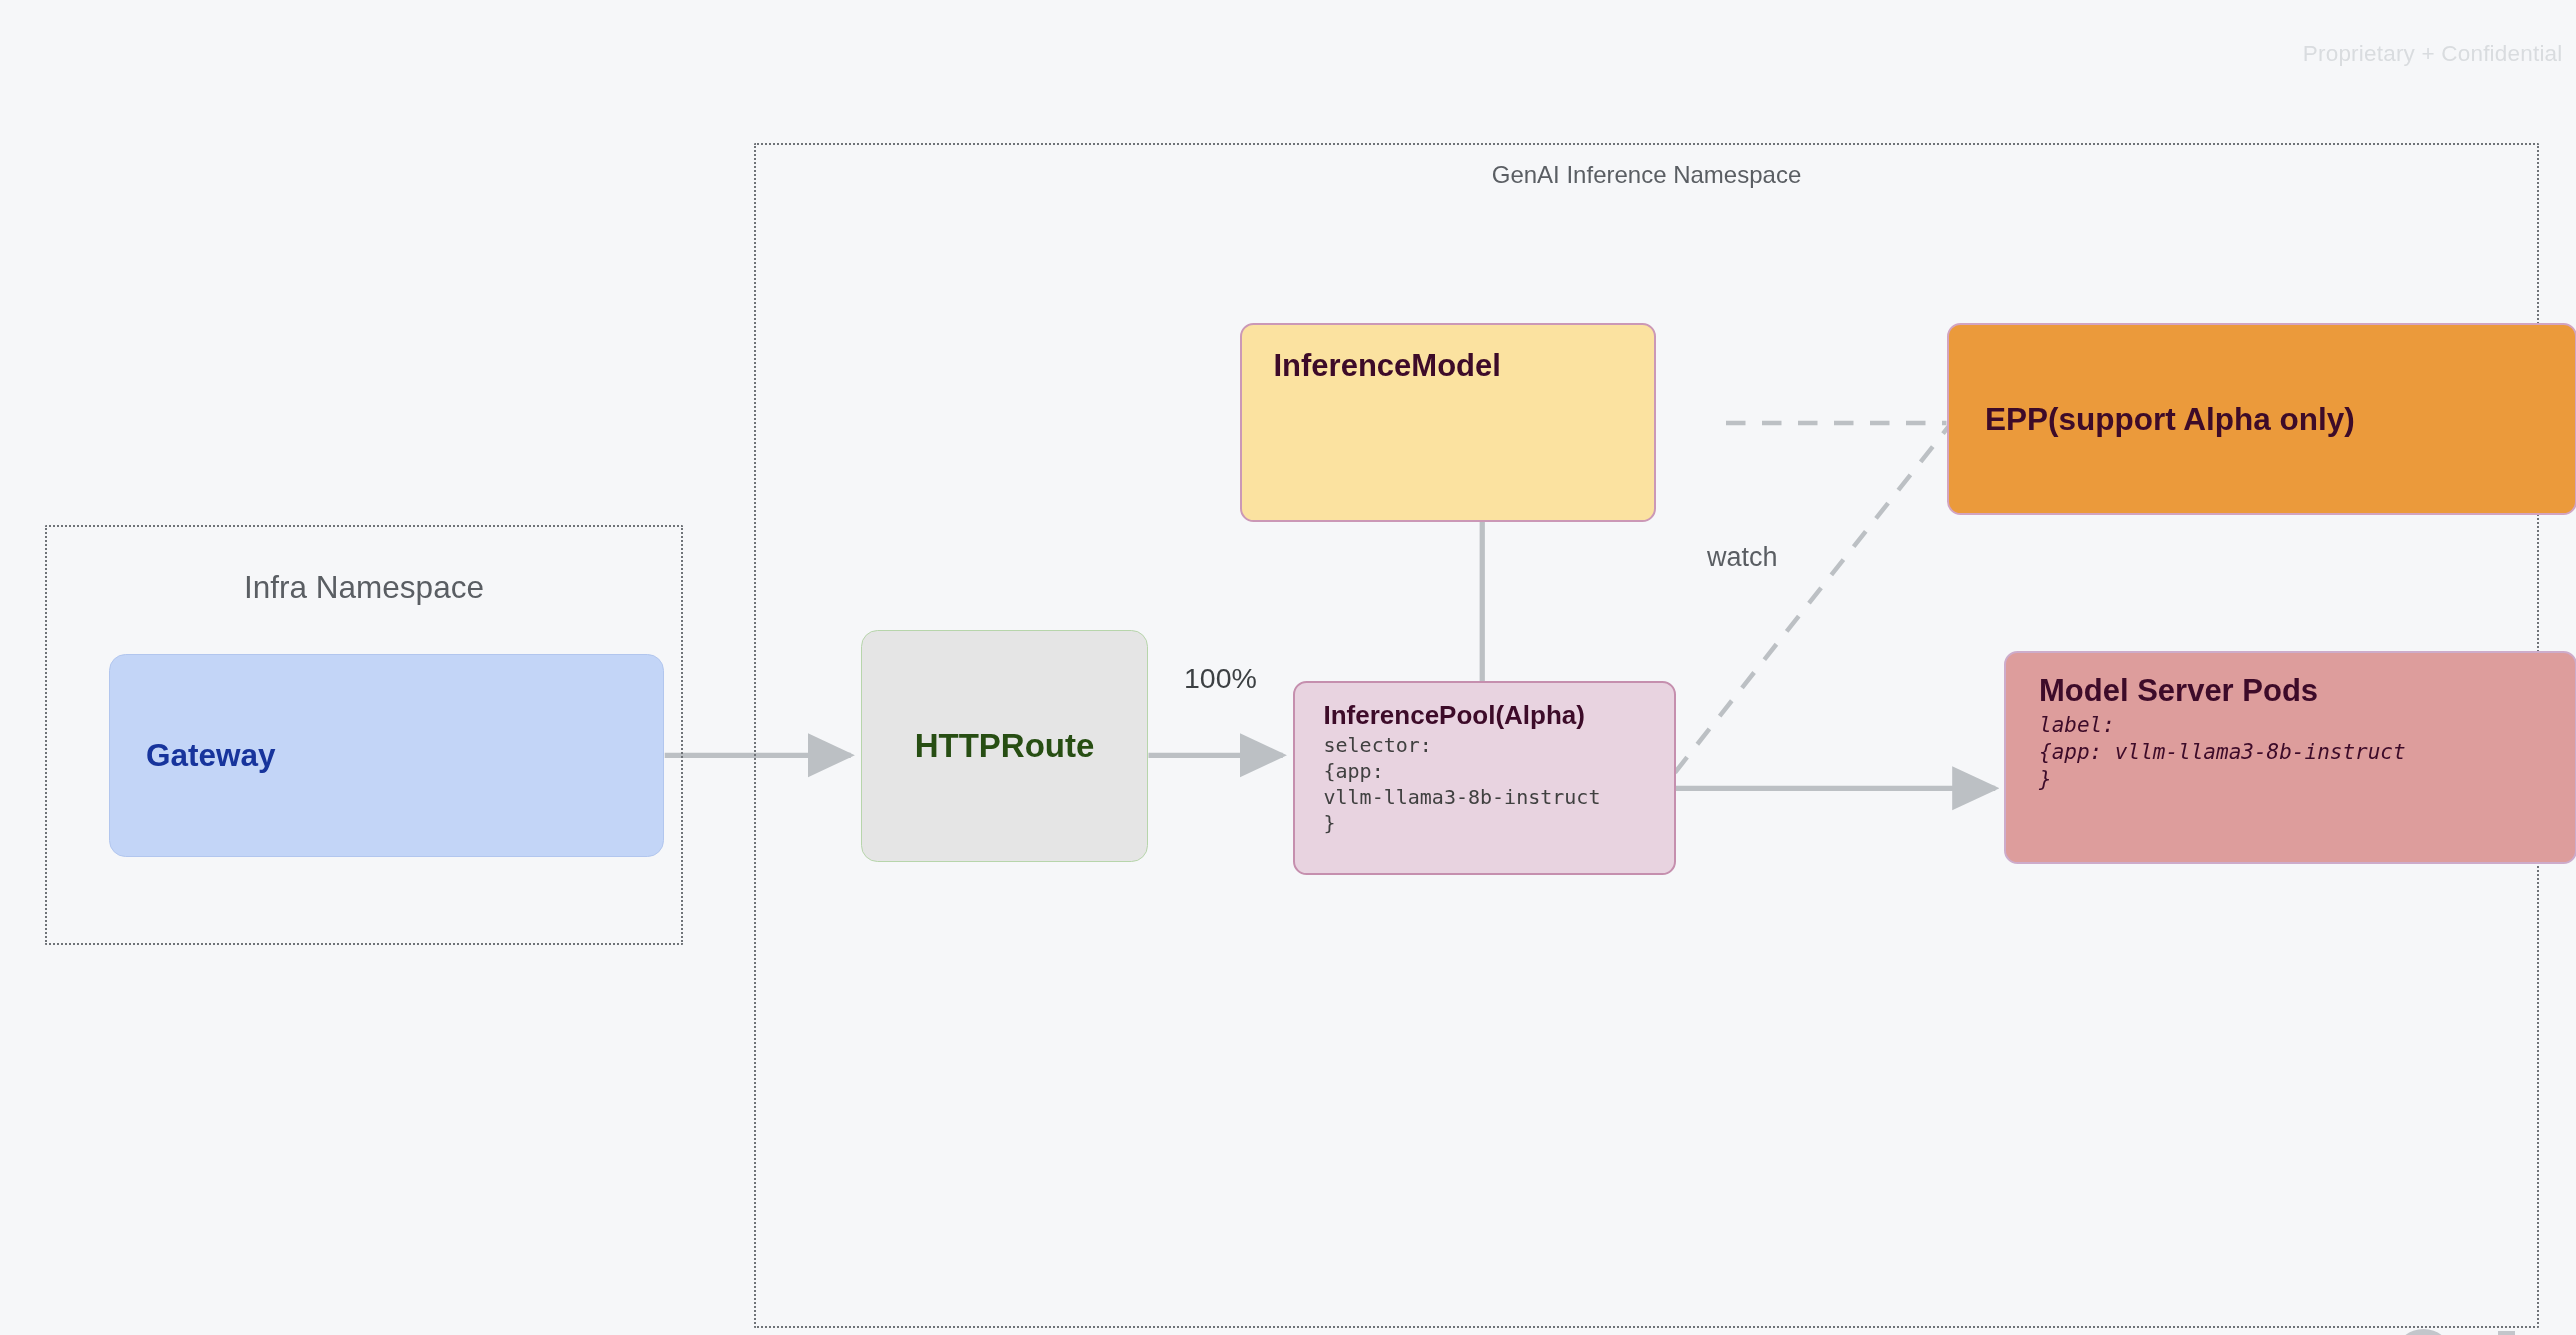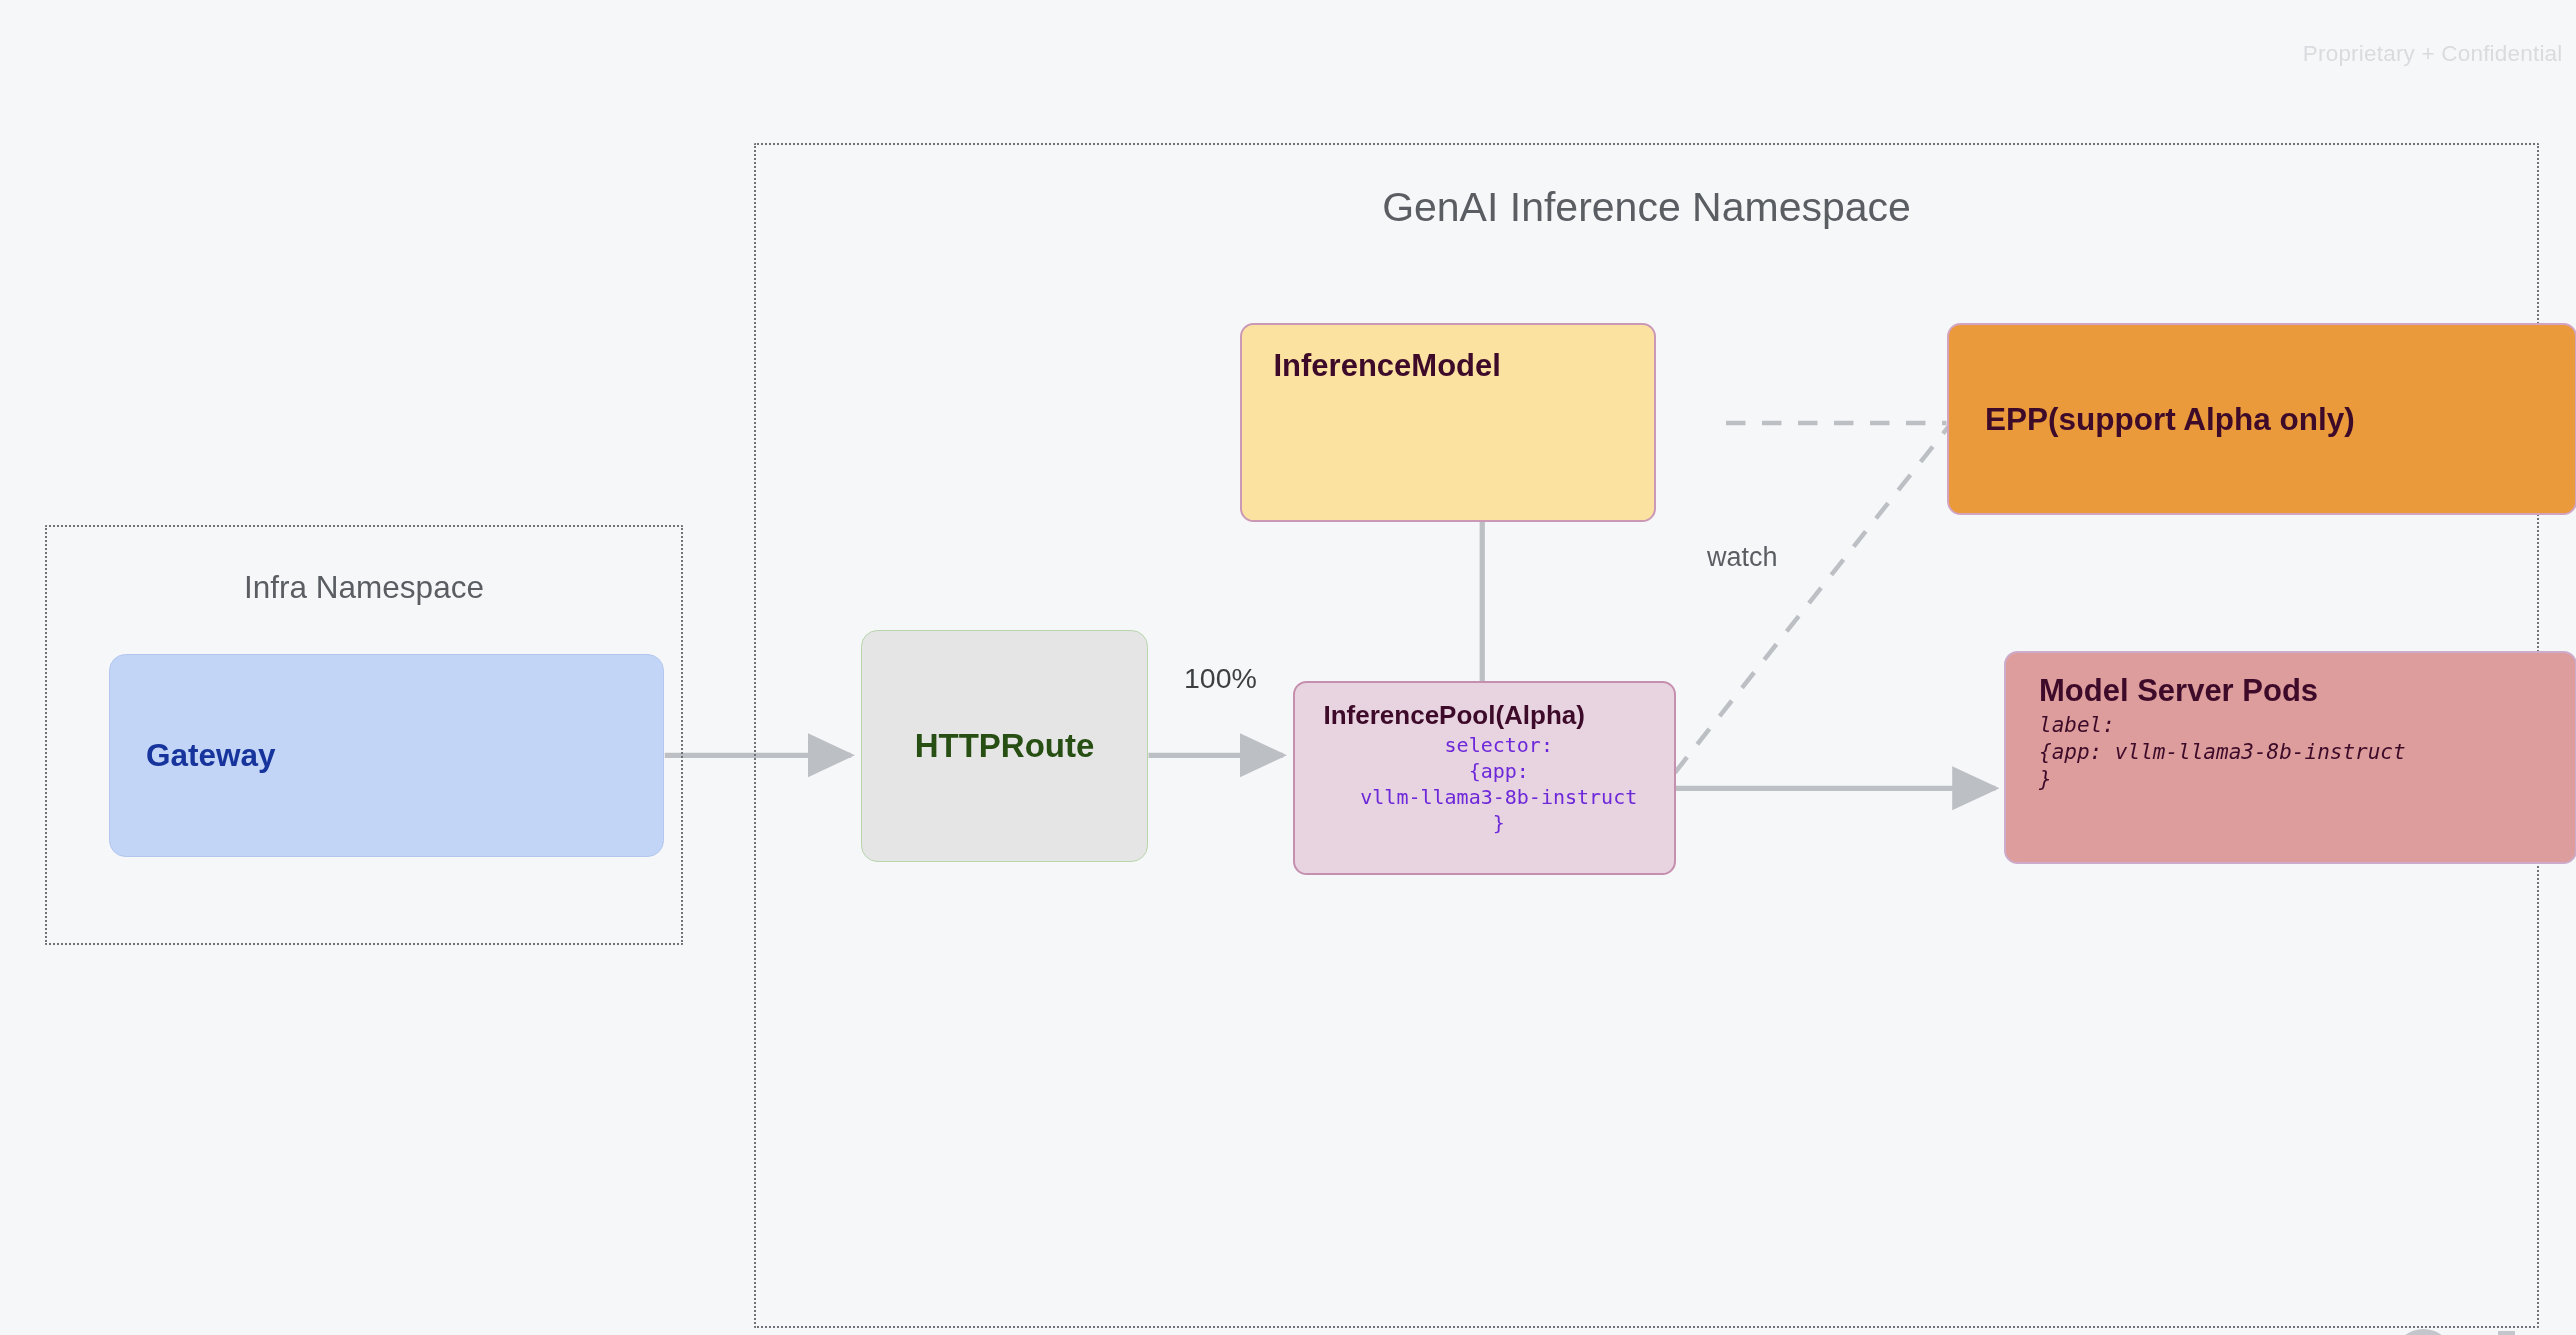--- a/index.html
+++ b/index.html
@@ -62,22 +62,22 @@
     font-size: 31.5px;
   }
 
   #genai-namespace {
     left: 754px;
     top: 143px;
     width: 1785px;
     height: 1185px;
   }
   #genai-namespace .ns-title {
-    top: 39px;
-    font-size: 41px;
+    top: 16px;
+    font-size: 24px;
   }
 
   
   .node {
     position: absolute;
     box-sizing: border-box;
     border-radius: 13.5px;
     overflow: hidden;
   }
   .node-title {
@@ -163,25 +163,24 @@
     border-radius: 13.5px;
     padding: 18px 0 0 28.5px;
   }
   #inferencepool .node-title {
     color: #3d0b29;
     font-size: 26px;
     font-weight: bold;
     line-height: 1.1;
   }
   #inferencepool .node-sub {
-    color: #6d28d9;
+    color: #404040;
     font-size: 20px;
     line-height: 1.3;
     margin-top: 2.3px;
-    text-align: center;
   }
 
   
   #epp {
     left: 1947px;
     top: 323px;
     width: 630px;
     height: 192px;
     background: #eb9a3b;
     border: 2.3px solid #d2a4c1;

